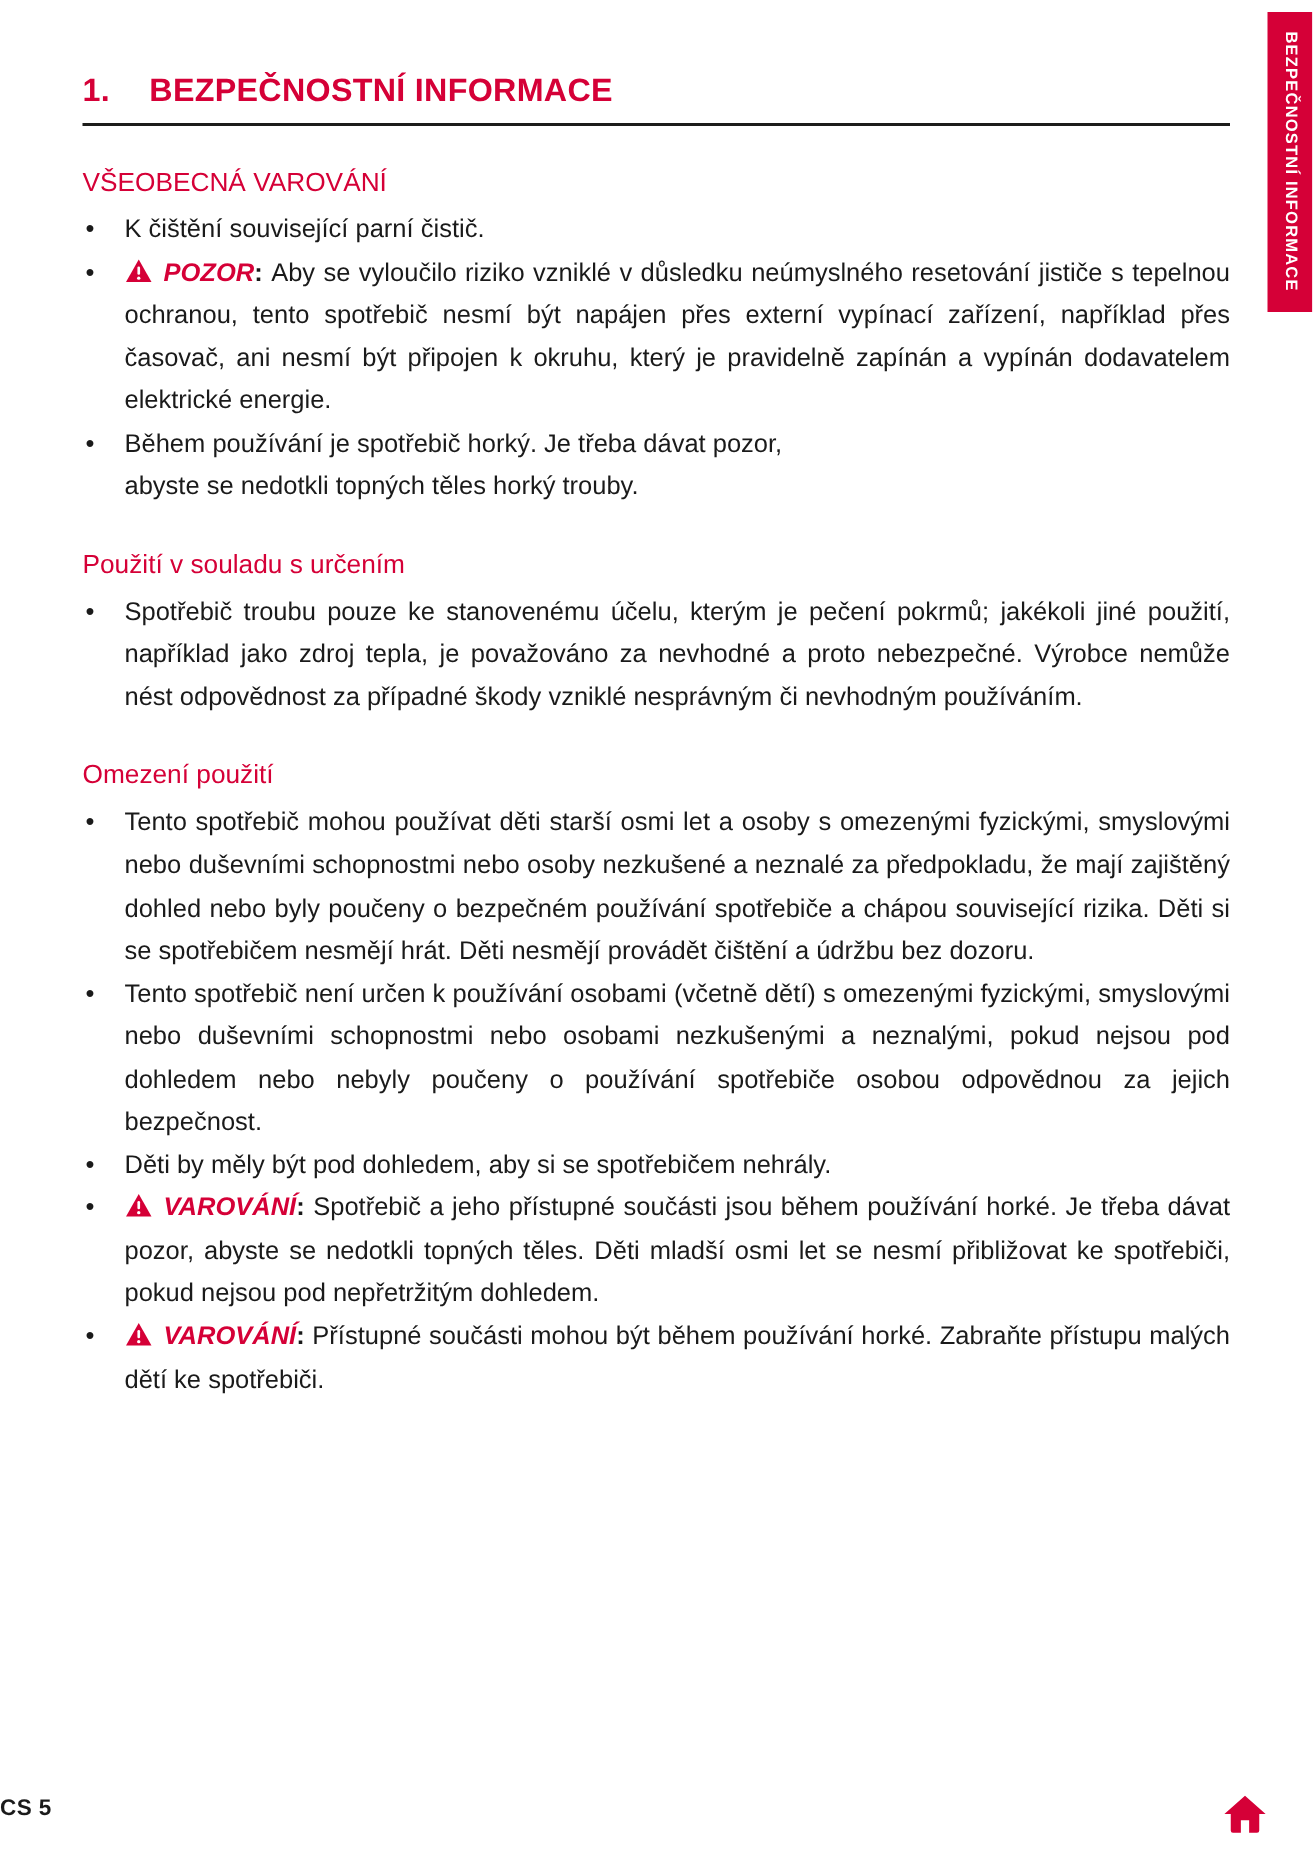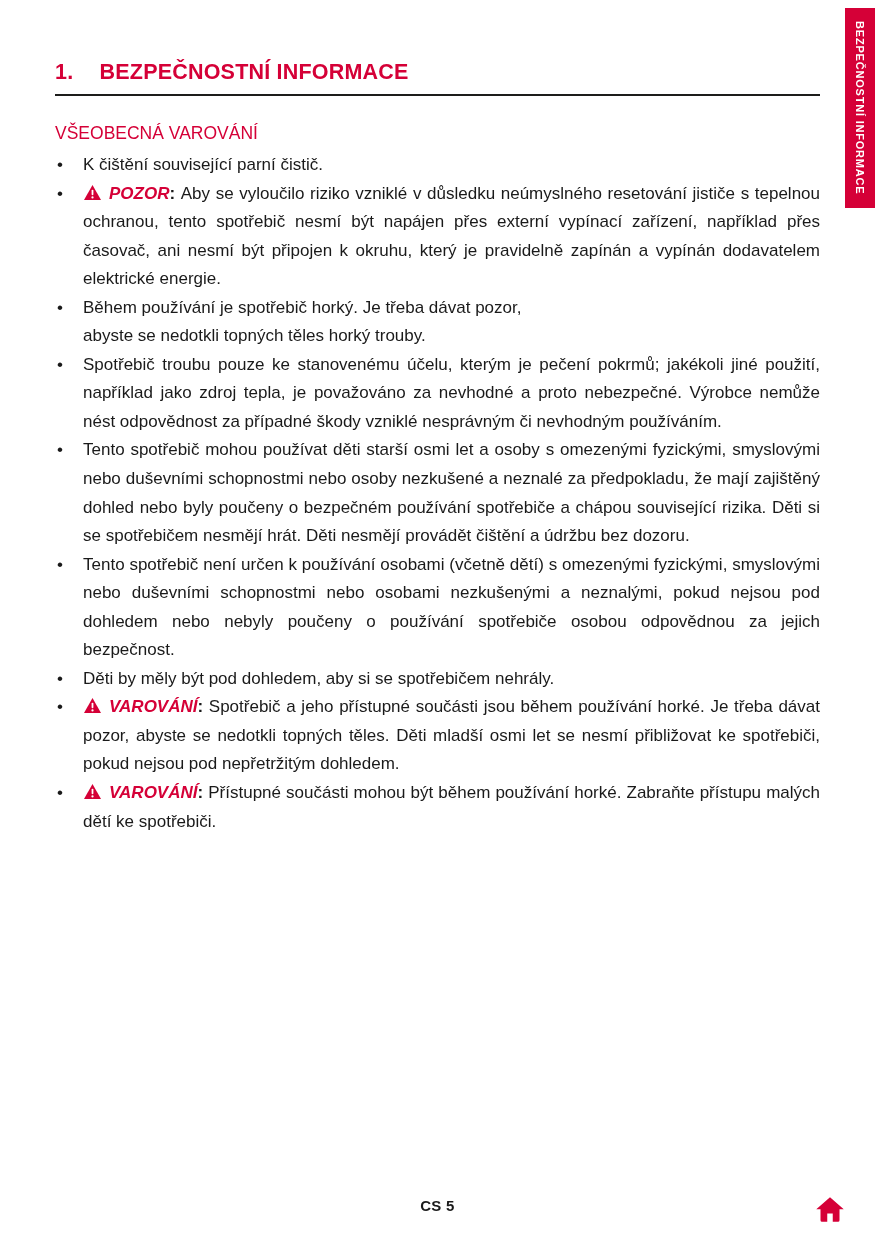--- a/index.html
+++ b/index.html
@@ -11,36 +11,36 @@
     font-family:"Liberation Sans", sans-serif; color:var(--text);
   }
   .side-tab {
     position:absolute; top:8px; right:0; width:30px; height:200px;
     background:var(--accent); display:flex; align-items:center; justify-content:center;
   }
   .side-tab-label {
     writing-mode:vertical-rl; color:#fff; font-size:11px; font-weight:bold;
     letter-spacing:0.8px; white-space:nowrap;
   }
-  .content { padding:60px 55px 0 55px; }
+  .content { padding:48px 55px 0 55px; }
   .title { color:var(--accent); font-size:21.5px; font-weight:bold; letter-spacing:0.2px; }
   .title-num { display:inline-block; margin-right:20px; }
   .title-rule { border-bottom:2px solid var(--rule); margin-top:9px; }
   h2.sec-heading { color:var(--accent); font-size:17.5px; font-weight:normal; margin:27px 0 7px; }
   ul.bullets { list-style:none; }
   li.bullet-item { display:flex; }
   .marker { flex:0 0 28px; font-size:17px; line-height:1.68; padding-left:2px; }
   .item-text {
     flex:1; font-size:17px; line-height:1.68; text-align:justify;
     white-space:pre-line; color:var(--text);
   }
   .warn-icon { vertical-align:-2px; margin-right:7px; }
   .warn-label { color:var(--accent); font-weight:bold;font-style:italic; }
   .colon { font-weight:bold; }
-  .footer { position:absolute; left:0; right:0; bottom:26px; text-align:center; }
+  .footer { position:absolute; left:0; right:0; bottom:26px; }
   .page-num { font-size:15px; font-weight:bold; letter-spacing:0.3px; }
   .home-btn { position:absolute; right:30px; bottom:18px; width:30px; height:28px; cursor:pointer; }
 </style>
 </head>
 <body>
 
 <div class="page">
 
   <div class="side-tab">
     <span class="side-tab-label">BEZPEČNOSTNÍ INFORMACE</span>
@@ -70,28 +70,30 @@
                   </svg></span><span class="warn-label">POZOR</span><span class="colon">: </span>Aby se vyloučilo riziko vzniklé v důsledku neúmyslného resetování jističe s tepelnou ochranou, tento spotřebič nesmí být napájen přes externí vypínací zařízení, například přes časovač, ani nesmí být připojen k okruhu, který je pravidelně zapínán a vypínán dodavatelem elektrické energie.</div>
             </li>
             <li class="bullet-item">
               <span class="marker">•</span>
               <div class="item-text">Během používání je spotřebič horký. Je třeba dávat pozor,
 abyste se nedotkli topných těles horký trouby.</div>
             </li>
           </ul>
         </section>
         <section>
+          <h2 class="sec-heading">Použití v souladu s určením</h2>
           <ul class="bullets">
             <li class="bullet-item">
               <span class="marker">•</span>
               <div class="item-text">Spotřebič troubu pouze ke stanovenému účelu, kterým je pečení pokrmů; jakékoli jiné použití, například jako zdroj tepla, je považováno za nevhodné a proto nebezpečné. Výrobce nemůže nést odpovědnost za případné škody vzniklé nesprávným či nevhodným používáním.</div>
             </li>
           </ul>
         </section>
         <section>
+          <h2 class="sec-heading">Omezení použití</h2>
           <ul class="bullets">
             <li class="bullet-item">
               <span class="marker">•</span>
               <div class="item-text">Tento spotřebič mohou používat děti starší osmi let a osoby s omezenými fyzickými, smyslovými nebo duševními schopnostmi nebo osoby nezkušené a neznalé za předpokladu, že mají zajištěný dohled nebo byly poučeny o bezpečném používání spotřebiče a chápou související rizika. Děti si se spotřebičem nesmějí hrát. Děti nesmějí provádět čištění a údržbu bez dozoru.</div>
             </li>
             <li class="bullet-item">
               <span class="marker">•</span>
               <div class="item-text">Tento spotřebič není určen k používání osobami (včetně dětí) s omezenými fyzickými, smyslovými nebo duševními schopnostmi nebo osobami nezkušenými a neznalými, pokud nejsou pod dohledem nebo nebyly poučeny o používání spotřebiče osobou odpovědnou za jejich bezpečnost.</div>
             </li>
             <li class="bullet-item">

